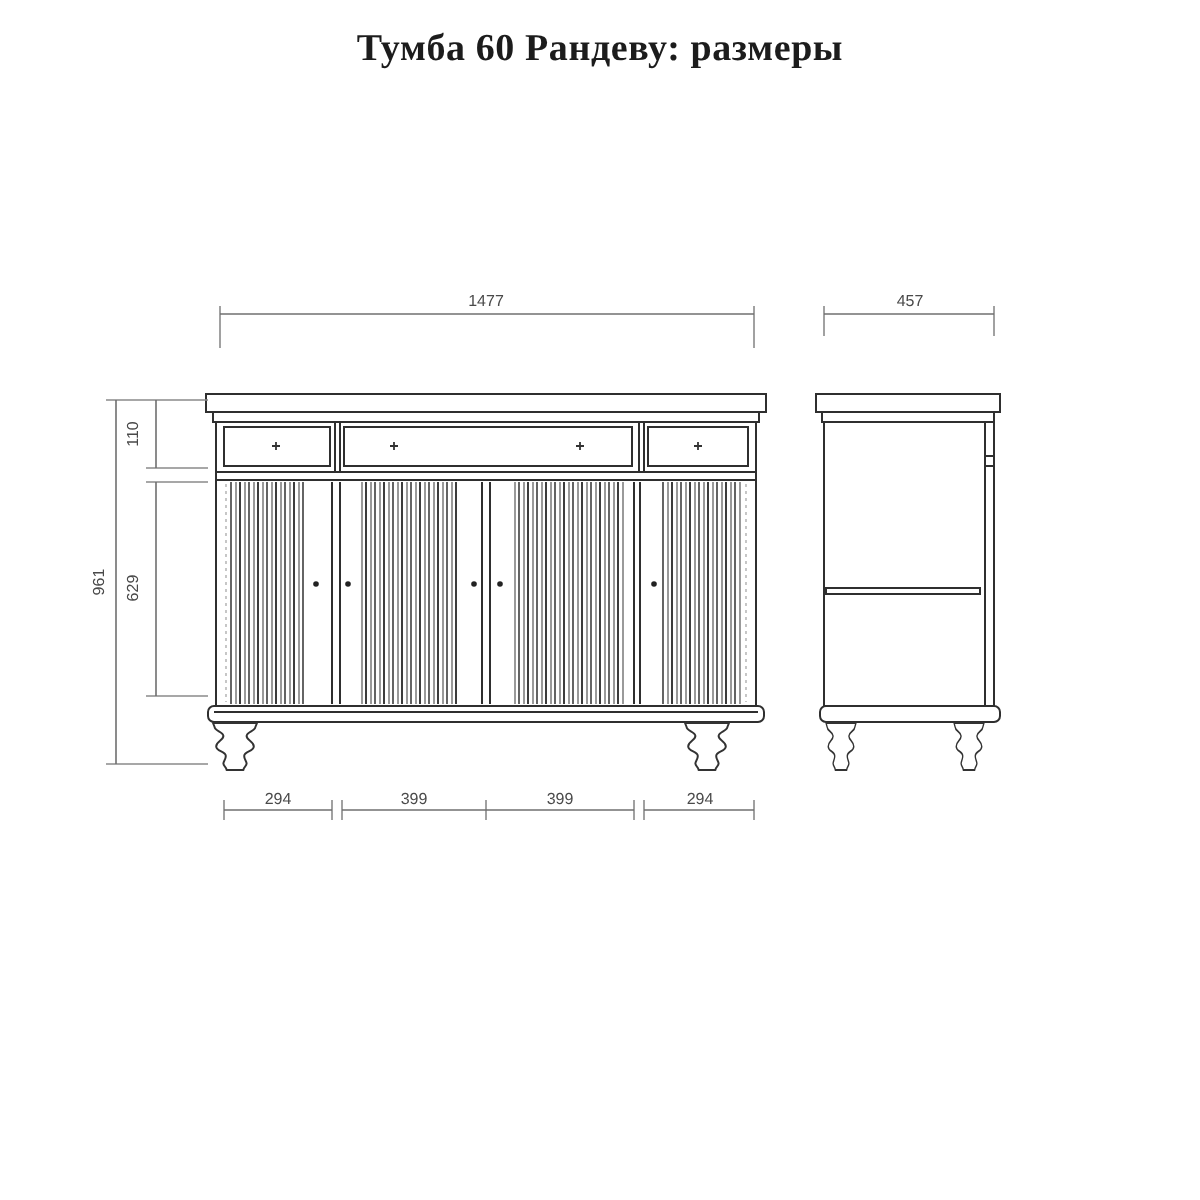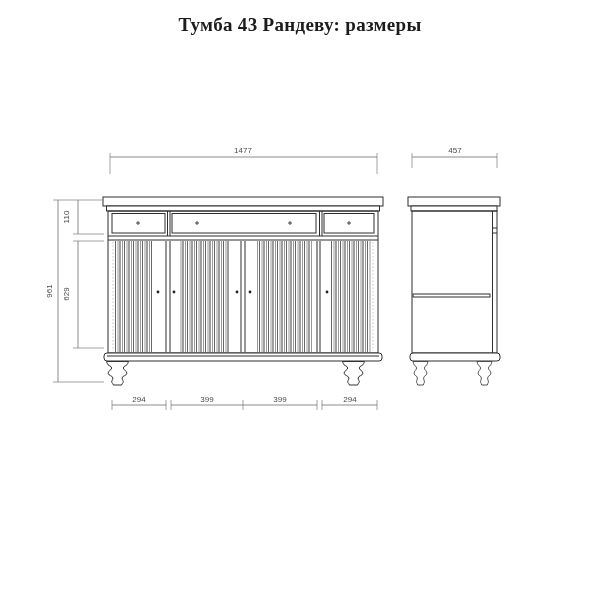--- a/index.html
+++ b/index.html
@@ -15,21 +15,21 @@
   .draw-line{stroke:#2f2f2f;stroke-width:1;fill:none;}
   .draw-fill{stroke:#2f2f2f;stroke-width:1;fill:#ffffff;}
   .faint-dash{stroke:#b9b9b9;stroke-width:0.8;fill:none;stroke-dasharray:1.5,2;}
   .knob-dot{fill:#222222;stroke:none;}
   .knob-cross{stroke:#333333;stroke-width:0.9;fill:none;}
 </style>
 </head>
 <body>
 
 <div class="page">
-  <h1 class="page-title">Тумба 43 Рандеву: размеры</h1>
+  <h1 class="page-title">Тумба 60 Рандеву: размеры</h1>
 
   <svg class="drawing" width="600" height="600" viewBox="0 0 600 600">
     <defs>
       <pattern id="flute" x="0" y="0" width="9" height="12" patternUnits="userSpaceOnUse">
         <rect width="9" height="12" fill="#ffffff"></rect>
         <line x1="1" y1="0" x2="1" y2="12" stroke="#9a9a9a" stroke-width="1"></line>
         <line x1="3" y1="0" x2="3" y2="12" stroke="#3d3d3d" stroke-width="1"></line>
         <line x1="5.5" y1="0" x2="5.5" y2="12" stroke="#8f8f8f" stroke-width="0.9"></line>
         <line x1="7.5" y1="0" x2="7.5" y2="12" stroke="#3d3d3d" stroke-width="0.8"></line>
       </pattern>

